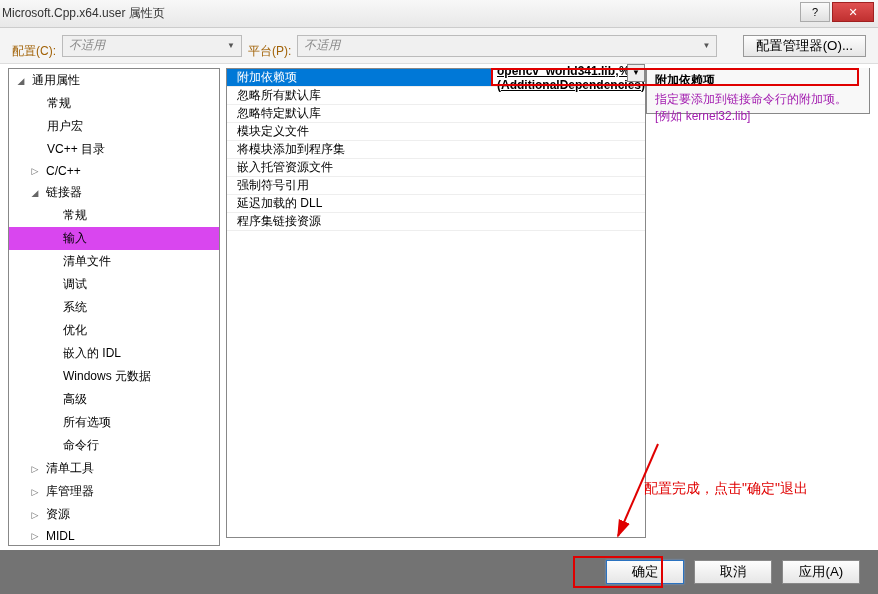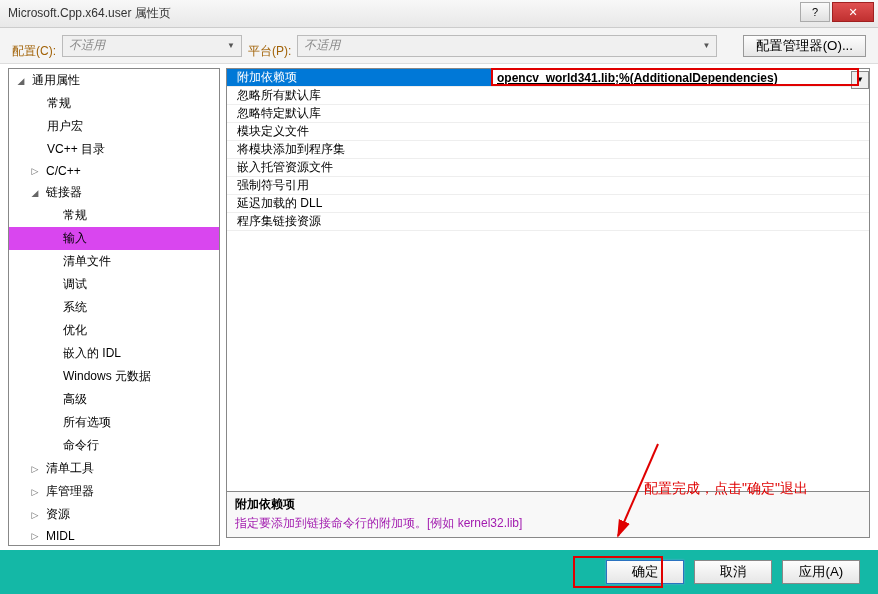--- a/index.html
+++ b/index.html
@@ -1,18 +1,18 @@
 <!DOCTYPE html>
 <html><head>
   <meta charset="utf-8">
   <style>
     * { box-sizing: border-box; margin: 0; padding: 0; }
     body { font-family: "Microsoft YaHei", "Segoe UI", sans-serif; font-size: 12px; background: #fff; width: 878px; height: 594px; overflow: hidden; position: relative; }
     
-    .titlebar { height: 28px; background: linear-gradient(#f8f8f8, #e8e8e8); border-bottom: 1px solid #ccc; display: flex; align-items: center; padding-left: 8px; position: relative; }
+    .titlebar { height: 28px; background: linear-gradient(#f8f8f8, #e8e8e8); border-bottom: 1px solid #ccc; display: flex; align-items: center; padding-left: 2px; position: relative; }
     .title-text { color: #333; }
     .titlebar-buttons { position: absolute; right: 4px; top: 2px; display: flex; gap: 2px; }
     .titlebar-btn { width: 30px; height: 20px; display: flex; align-items: center; justify-content: center; font-size: 11px; border: 1px solid #aaa; background: linear-gradient(#fafafa, #e0e0e0); cursor: pointer; }
     .close-btn { background: linear-gradient(#e05050, #c03030); color: #fff; border-color: #a02020; width: 42px; }
     
     .toolbar { height: 36px; display: flex; align-items: center; padding: 0 12px; gap: 6px; border-bottom: 1px solid #ddd; background: #f4f4f4; }
     .toolbar label { color: #a16207; margin-top: 12px; }
     .combo { border: 1px solid #bbb; background: #fff; height: 22px; padding: 0 6px; display: flex; align-items: center; justify-content: space-between; font-style: italic; }
     .combo.disabled { background: #f0f0f0; color: #888; }
     .combo-config { width: 180px; }
@@ -24,39 +24,39 @@
     
     .tree-panel { width: 212px; border: 1px solid #888; margin: 4px 0 4px 8px; overflow-y: auto; overflow-x: hidden; background: #fff; }
     .tree-item { padding: 2px 4px 2px 6px; display: flex; align-items: center; cursor: pointer; white-space: nowrap; }
     .tree-item.selected { background: #d946ef; }
     .tree-toggle { width: 12px; height: 12px; display: inline-flex; align-items: center; justify-content: center; font-size: 9px; color: #666; margin-right: 3px; }
     .tree-label { padding: 1px 2px; }
     .indent1 { padding-left: 20px; }
     .indent2 { padding-left: 36px; }
     .indent3 { padding-left: 52px; }
     
-    .right-panel { flex: 1; display: flex; flex-direction: column; margin: 4px 8px 12px 6px; }
+    .right-panel { flex: 1; display: flex; flex-direction: row; margin: 4px 8px 12px 6px; }
     .prop-grid { flex: 1; border: 1px solid #888; background: #fff; position: relative; }
     .prop-row { display: flex; height: 18px; align-items: center; border-bottom: 1px solid #eee; }
     .prop-name { width: 264px; padding-left: 10px; }
     .prop-value { flex: 1; padding-left: 6px; position: relative; text-decoration: underline; }
     .prop-row.selected .prop-name { background: #0078d7; color: #fff; }
     .prop-dropdown-btn { position: absolute; right: 0; top: 0; width: 18px; height: 18px; border: 1px solid #888; background: #eee; display: flex; align-items: center; justify-content: center; font-size: 8px; }
     
     .red-highlight { position: absolute; border: 2px solid #e00000; pointer-events: none; }
     .red-box-value { top: -1px; left: 264px; width: 368px; height: 18px; }
     
     .annotation { position: absolute; color: #e00000; font-size: 14px; }
     .annotation-text { top: 480px; right: 70px; }
     
     .desc-panel { height: 46px; border: 1px solid #888; border-top: none; background: #f8f8f8; padding: 4px 8px; }
     .desc-title { font-weight: bold; }
     .desc-text { color: #a21caf; margin-top: 2px; }
     
-    .button-bar { height: 44px; display: flex; align-items: center; justify-content: flex-end; gap: 10px; padding-right: 18px; background: #14b8a6; position: relative; }
+    .button-bar { height: 44px; display: flex; align-items: center; justify-content: flex-end; gap: 10px; padding-right: 18px; background: #737373; position: relative; }
     .action-btn { width: 78px; height: 24px; border: 1px solid #888; background: linear-gradient(#fdfdfd, #e6e6e6); cursor: pointer; }
     .action-btn.default { border: 1px solid #2a72c0; box-shadow: 0 0 2px #6aa0e0; }
     
     .red-box-ok { position: absolute; border: 2px solid #e00000; top: 6px; right: 215px; width: 90px; height: 32px; pointer-events: none; }
     
     .arrow-svg { position: absolute; top: 436px; right: 210px; pointer-events: none; }
     .chevron { font-size: 8px; color: #555; }
   </style>
 </head>
 <body>

